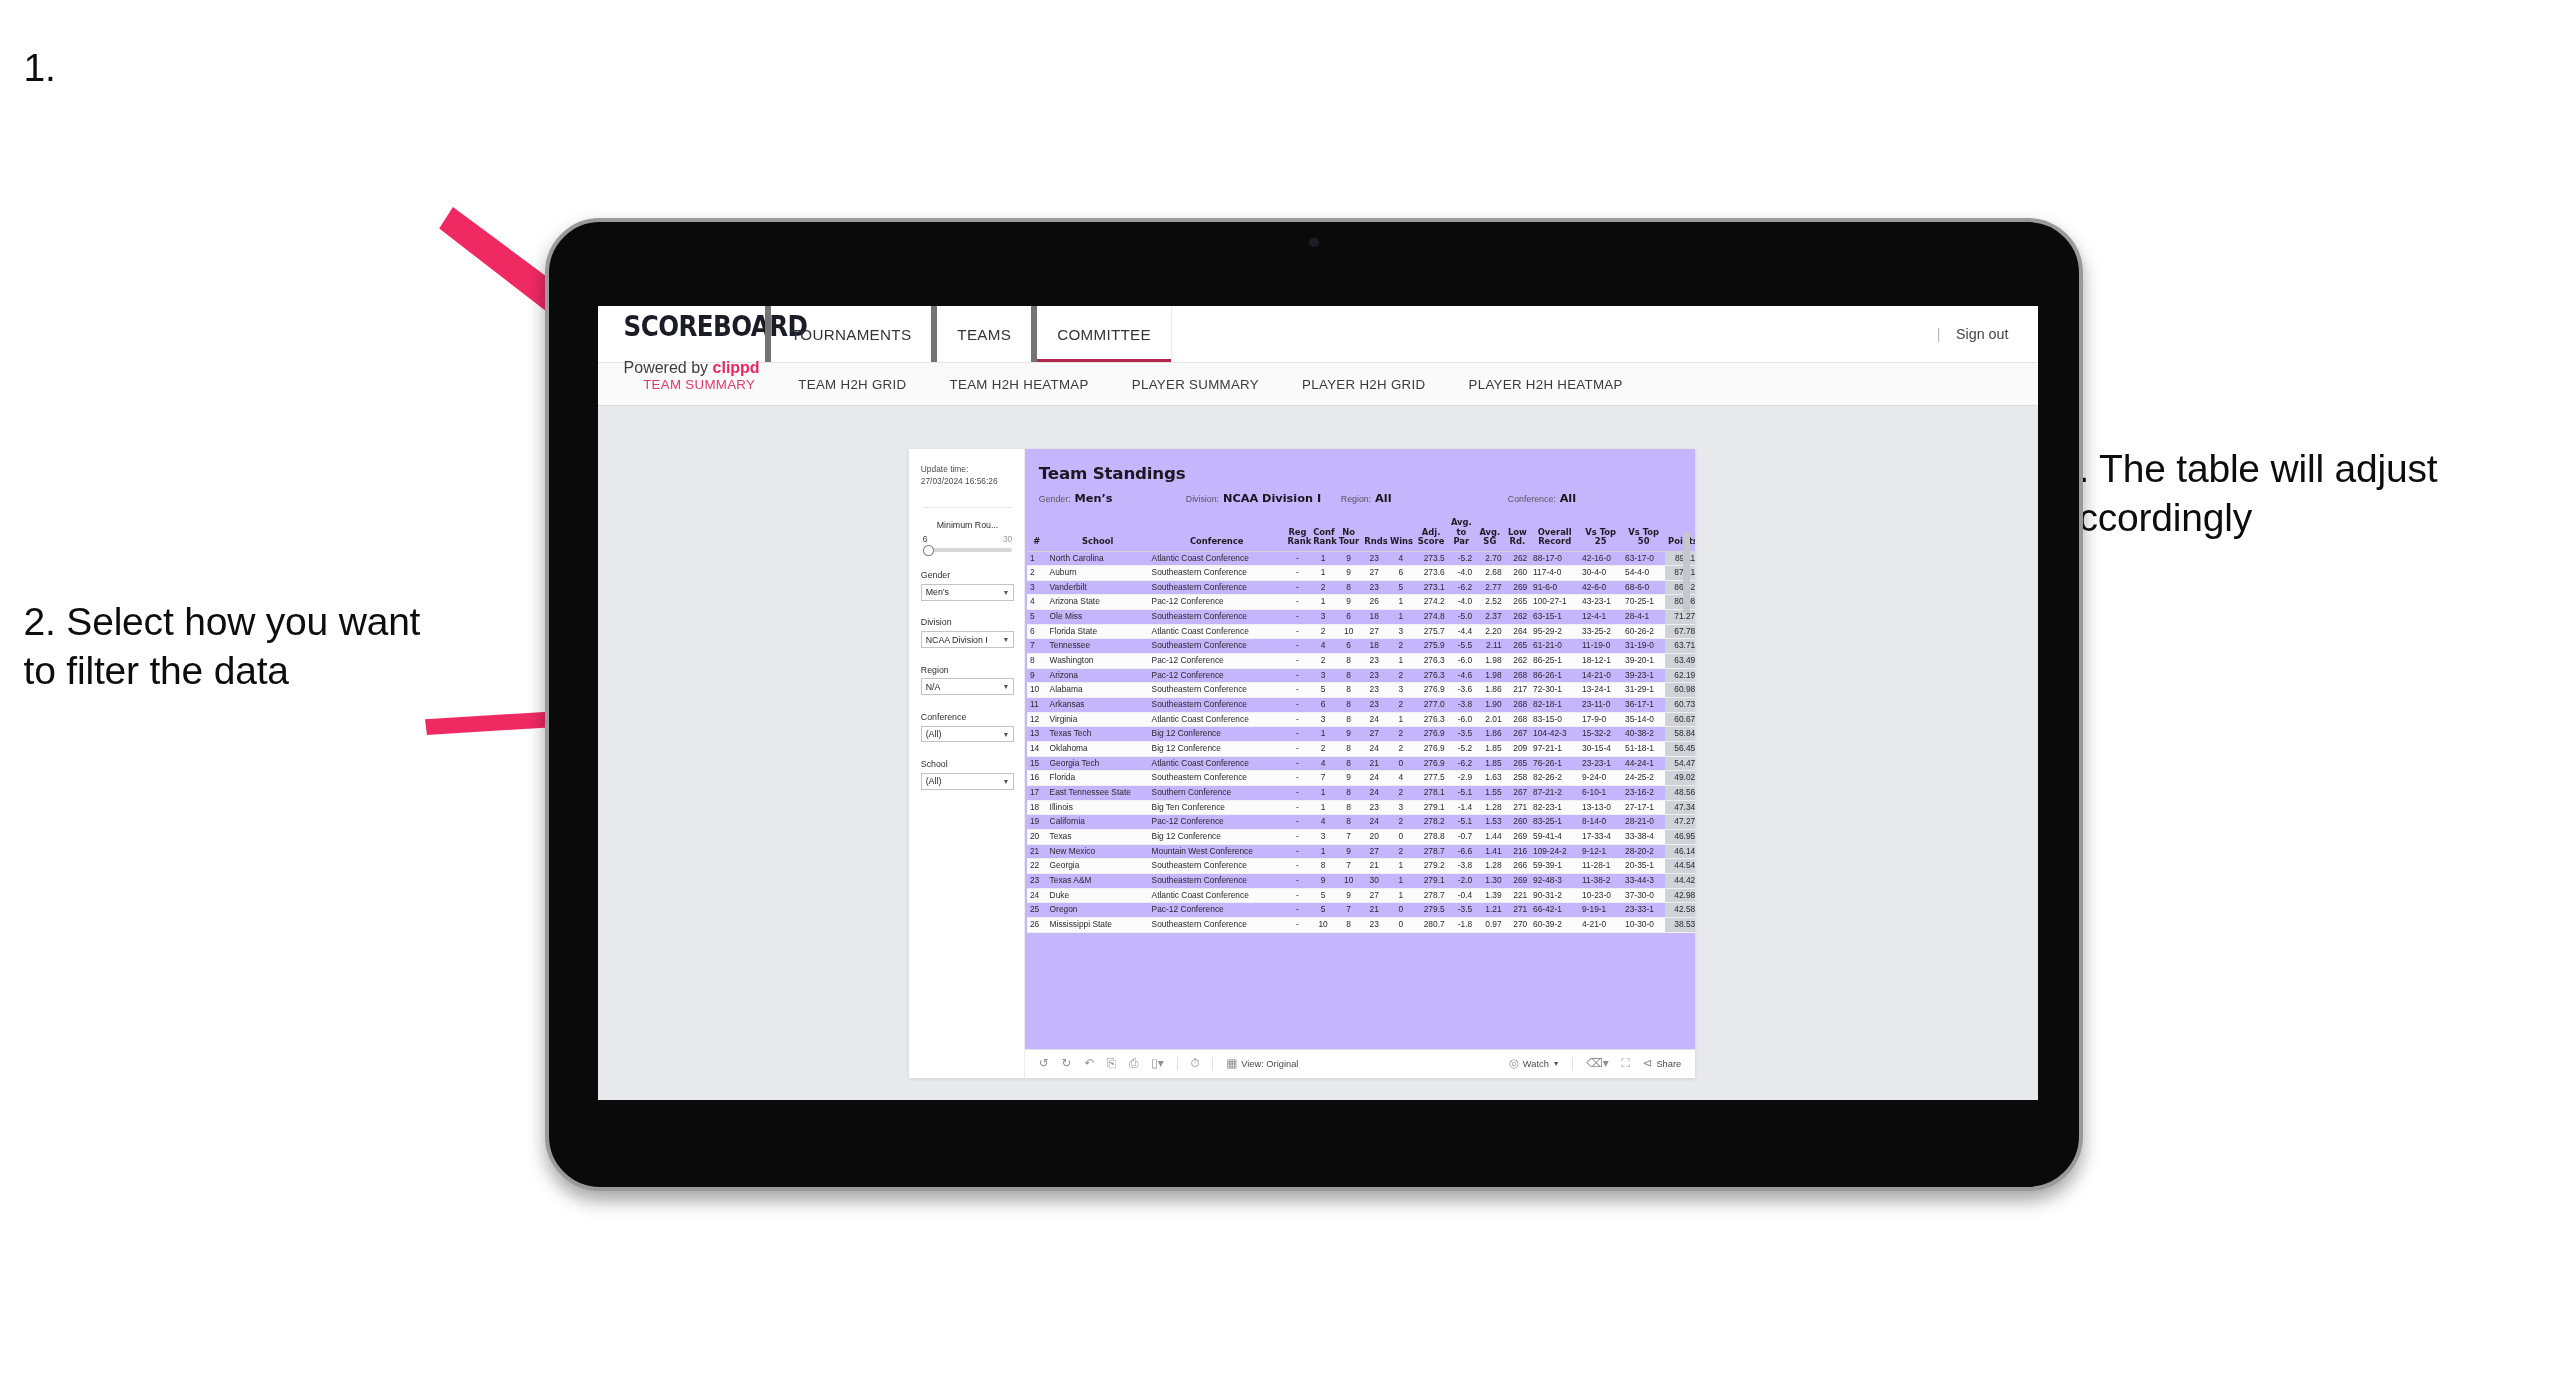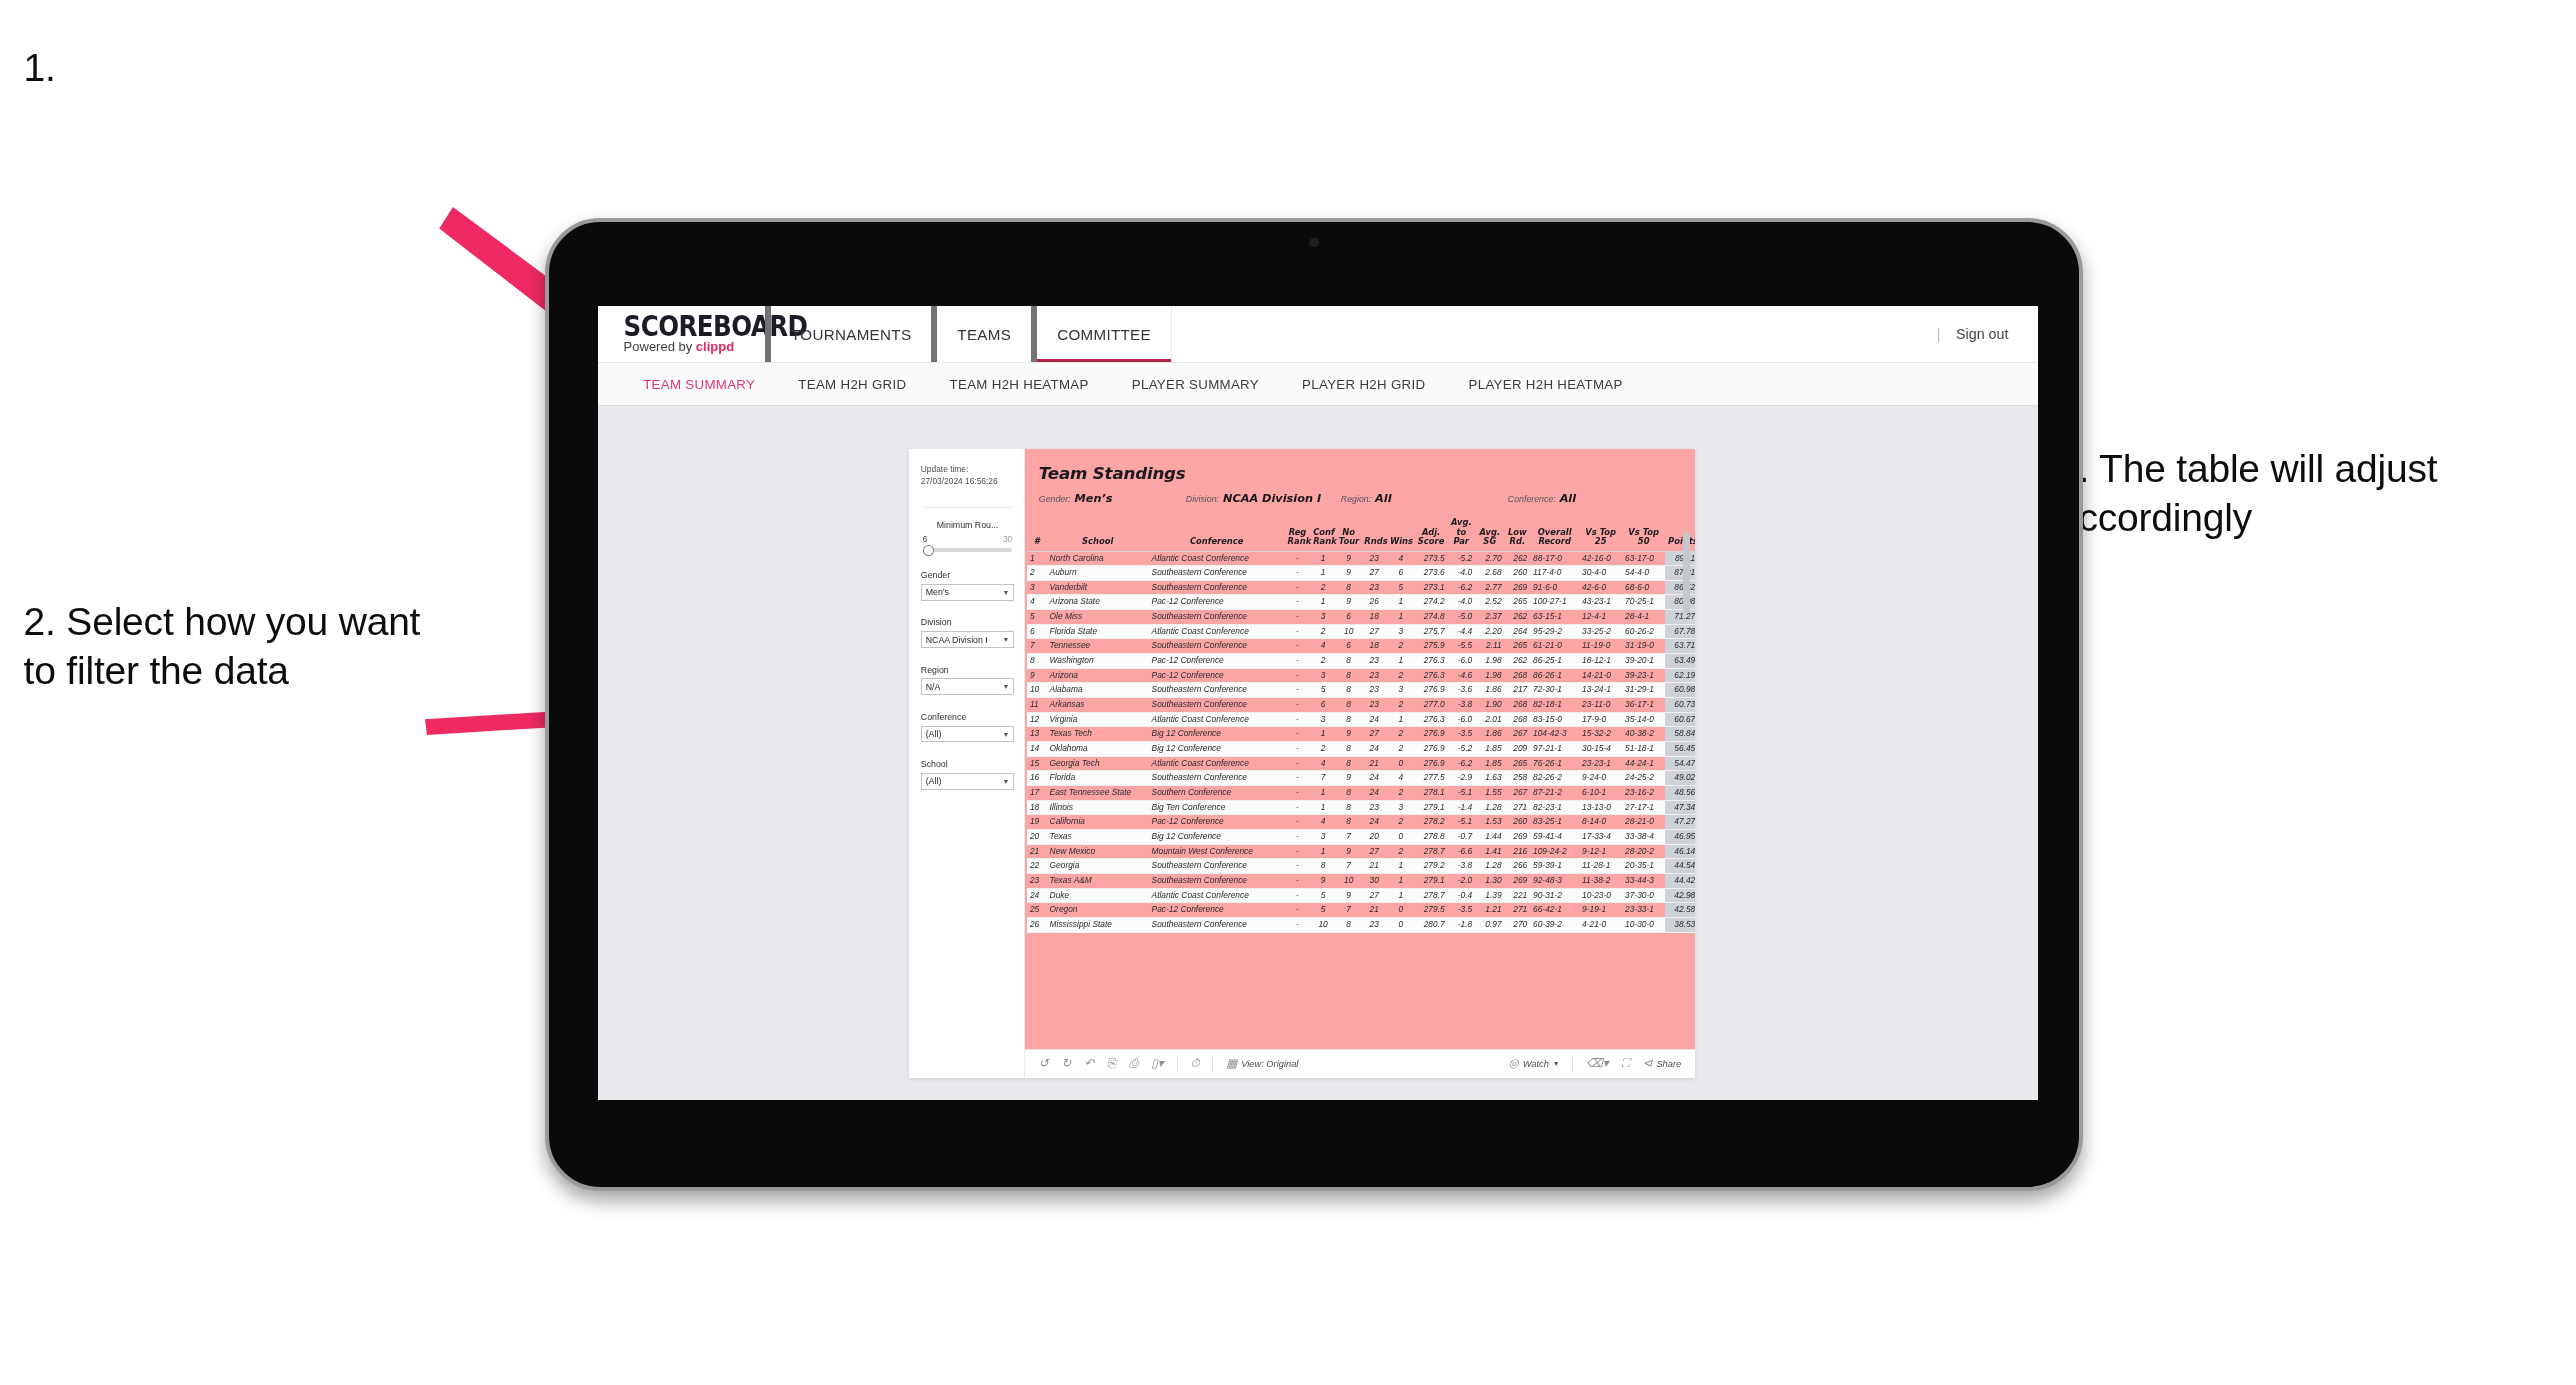--- a/index.html
+++ b/index.html
@@ -59,21 +59,21 @@
     display: flex; align-items: stretch;
     border-bottom: 1px solid #e3e3e3;
     position: relative;
   }
   .brand { padding: 7.9px 0 0 25.6px; width: 167px; flex: none; }
   .brand .bt {
     font-family: "DejaVu Sans", sans-serif;
     font-weight: 700; font-size: 24.6px; letter-spacing: -0.6px;
     color: #1c1c26; line-height: 1; transform: scaleY(1.12); transform-origin: left top;
   }
-  .brand .bs { font-size: 13px; color: #3d3d44; margin-top: 1px; }
+  .brand .bs { font-size: 16px; color: #3d3d44; margin-top: 21px; }
   .brand .bs em { font-style: normal; color: #e8285f; font-weight: 700; }
   .nav-items { display: flex; align-items: stretch; }
   .nav-item {
     display: flex; align-items: center; padding: 0 20px;
     font-size: 15.2px; color: #33333a; letter-spacing: 0.3px;
     border-left: 6px solid #737373; position: relative; white-space: nowrap;
   }
   .nav-item:last-child { border-right: 1px solid #ececec; }
   .nav-item.active::after {
     content: ""; position: absolute; left: 0; right: 0; bottom: 0;
@@ -132,21 +132,21 @@
   }
   .sel {
     height: 16.7px; border: 1px solid #c3c3c7; background: #fff;
     display: flex; align-items: center; padding: 0 3.9px;
     font-size: 8.8px; color: #25252a;
   }
   .sel .cv { flex: 1; overflow: hidden; white-space: nowrap; }
   .caret { font-size: 6.9px; color: #55555b; }
 
   
-  .main { flex: 1; min-width: 0; display: flex; flex-direction: column; background: #fca5a5; font-style: italic; }
+  .main { flex: 1; min-width: 0; display: flex; flex-direction: column; background: #c4b5fd; }
   .vtitle {
     font-family: "DejaVu Sans", sans-serif;
     font-size: 16.7px; font-weight: 700; color: #19191f;
     padding: 13.8px 0 0 13.8px; letter-spacing: -0.2px;
   }
   .vmeta { display: flex; padding: 8.8px 0 11.8px 13.8px; }
   .vmeta .m { display: flex; align-items: baseline; gap: 3.9px; }
   .vmeta .m.m0 { width: 147px; }
   .vmeta .m.m1 { width: 155px; }
   .vmeta .m.m2 { width: 167px; }

